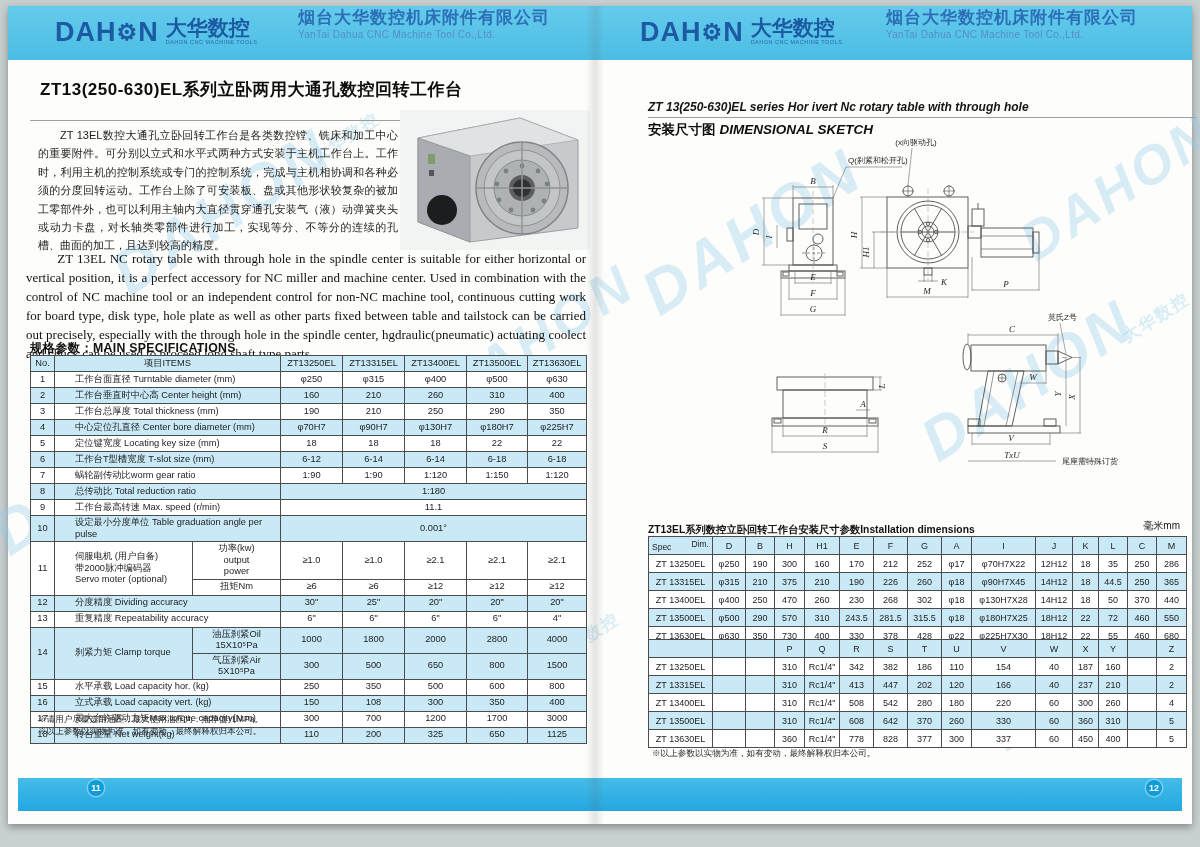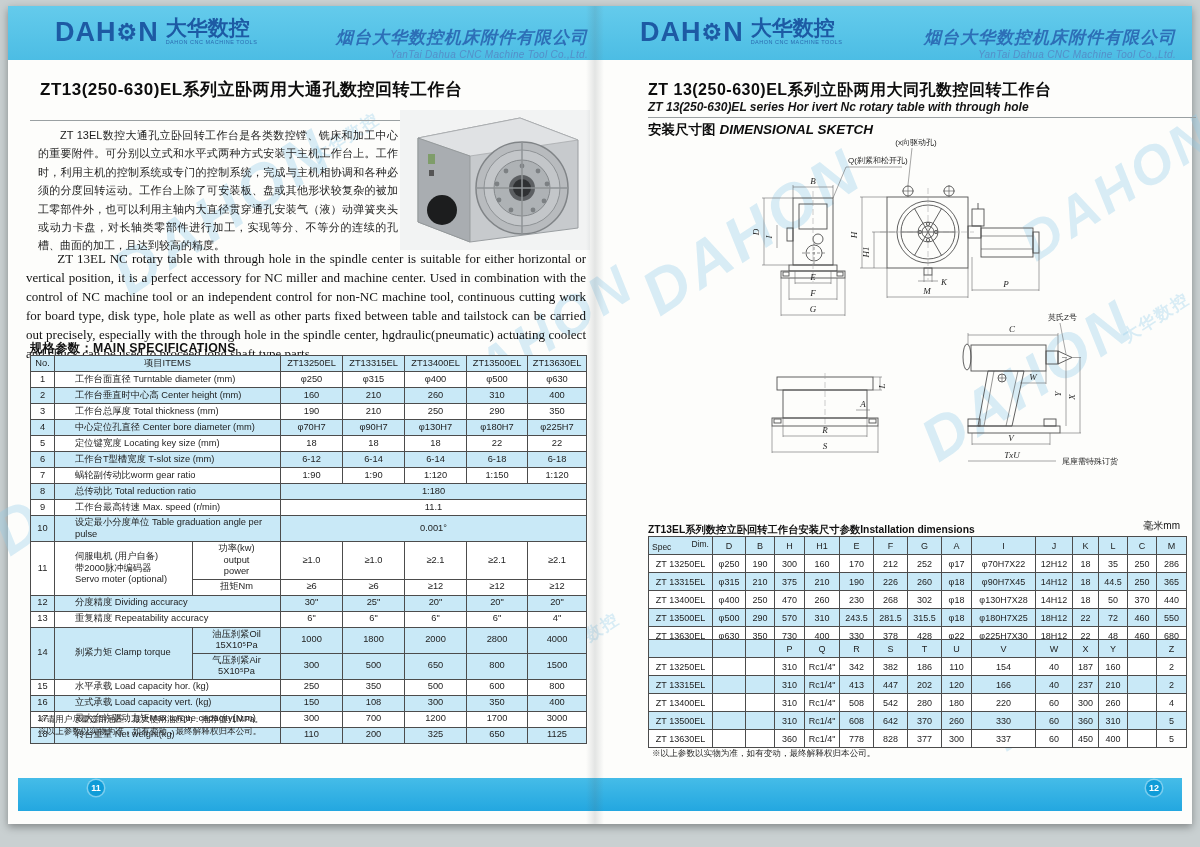--- a/index.html
+++ b/index.html
@@ -5,21 +5,21 @@
   html,body{margin:0;padding:0;background:#c9d0d1;}
   .canvas{position:relative;width:1200px;height:847px;background:#c9d0d1;font-family:"Liberation Sans",sans-serif;overflow:hidden;}
   .sheet{position:absolute;left:8px;top:6px;width:1184px;height:818px;background:#fdfdfb;box-shadow:0 3px 8px rgba(0,0,0,.35);}
   
   .band{position:absolute;left:0;top:0;width:100%;height:54px;background:linear-gradient(#64cbec,#4cbde4);z-index:2;}
   .logo{position:absolute;top:11px;color:#1d5aa4;display:flex;align-items:flex-start;gap:7px;}
   .logo-en{font-size:27px;font-weight:bold;letter-spacing:1px;line-height:30px;}
   .logo-en .gear{font-size:23px;vertical-align:1px;}
   .logo-cn{font-size:21px;font-weight:bold;line-height:22px;display:block;}
   .logo-tag{display:block;font-size:5.5px;letter-spacing:.5px;color:#2b6bb0;}
-  .company{position:absolute;top:20px;text-align:right;font-style:italic;}
+  .company{position:absolute;top:0;text-align:left;}
   .company .cn{font-size:17px;font-weight:bold;color:#2d6fb7;letter-spacing:1px;}
   .company .en{font-size:10px;color:#548fc9;letter-spacing:.3px;}
   
   .wm{position:absolute;color:#8ecbe9;opacity:.33;font-weight:bold;font-style:italic;letter-spacing:4px;transform:rotate(-33deg);z-index:1;white-space:nowrap;}
   .wm-cn{letter-spacing:2px;font-style:normal;}
   
   .abs{position:absolute;z-index:3;}
   .title-cn{font-size:17px;font-weight:bold;color:#0d0d0d;letter-spacing:.5px;}
   .title-cn.r{font-size:16px;}
   .title-en{font-size:12.5px;font-weight:bold;font-style:italic;color:#141414;}
@@ -330,21 +330,20 @@
             <td>1125</td>
           </tr>
         </tbody>
     </table>
 
     <div class="abs notes" style="left:30px;top:708px;">
       <div>※请用户尽量选用油压，最大使用油压为：推荐值+1MPa。</div>
       <div>※以上参数以实物为准，如有变动，最终解释权归本公司。</div>
     </div>
 
-    <div class="abs title-cn r" style="left:640px;top:74px;">ZT 13(250-630)EL系列立卧两用大同孔数控回转工作台</div>
     <div class="abs title-en" style="left:640px;top:94px;font-size:12px;">ZT 13(250-630)EL series Hor ivert  Nc rotary table with through hole</div>
     <div class="abs rule" style="left:640px;top:111px;width:548px;"></div>
     <div class="abs sketch-heading" style="left:640px;top:115px;">
       <span>安装尺寸图</span><span class="en">DIMENSIONAL SKETCH</span>
     </div>
 
     <svg class="abs" style="left:642px;top:124px;" width="540" height="392" viewBox="0 0 540 392">
       <g stroke="#4f4f4f" stroke-width="0.9" fill="none">
         <rect x="143" y="68" width="40" height="67"></rect>
         <rect x="149" y="74" width="28" height="25"></rect>
@@ -626,21 +625,21 @@
             <td>350</td>
             <td>730</td>
             <td>400</td>
             <td>330</td>
             <td>378</td>
             <td>428</td>
             <td>φ22</td>
             <td>φ225H7X30</td>
             <td>18H12</td>
             <td>22</td>
-            <td>48</td>
+            <td>55</td>
             <td>460</td>
             <td>680</td>
           </tr>
         </tbody>
     </table>
     <table class="abs dtable install" style="left:640px;top:633px;width:538px;">
       <colgroup>
           <col style="width:64px">
           <col style="width:33px">
           <col style="width:29px">

